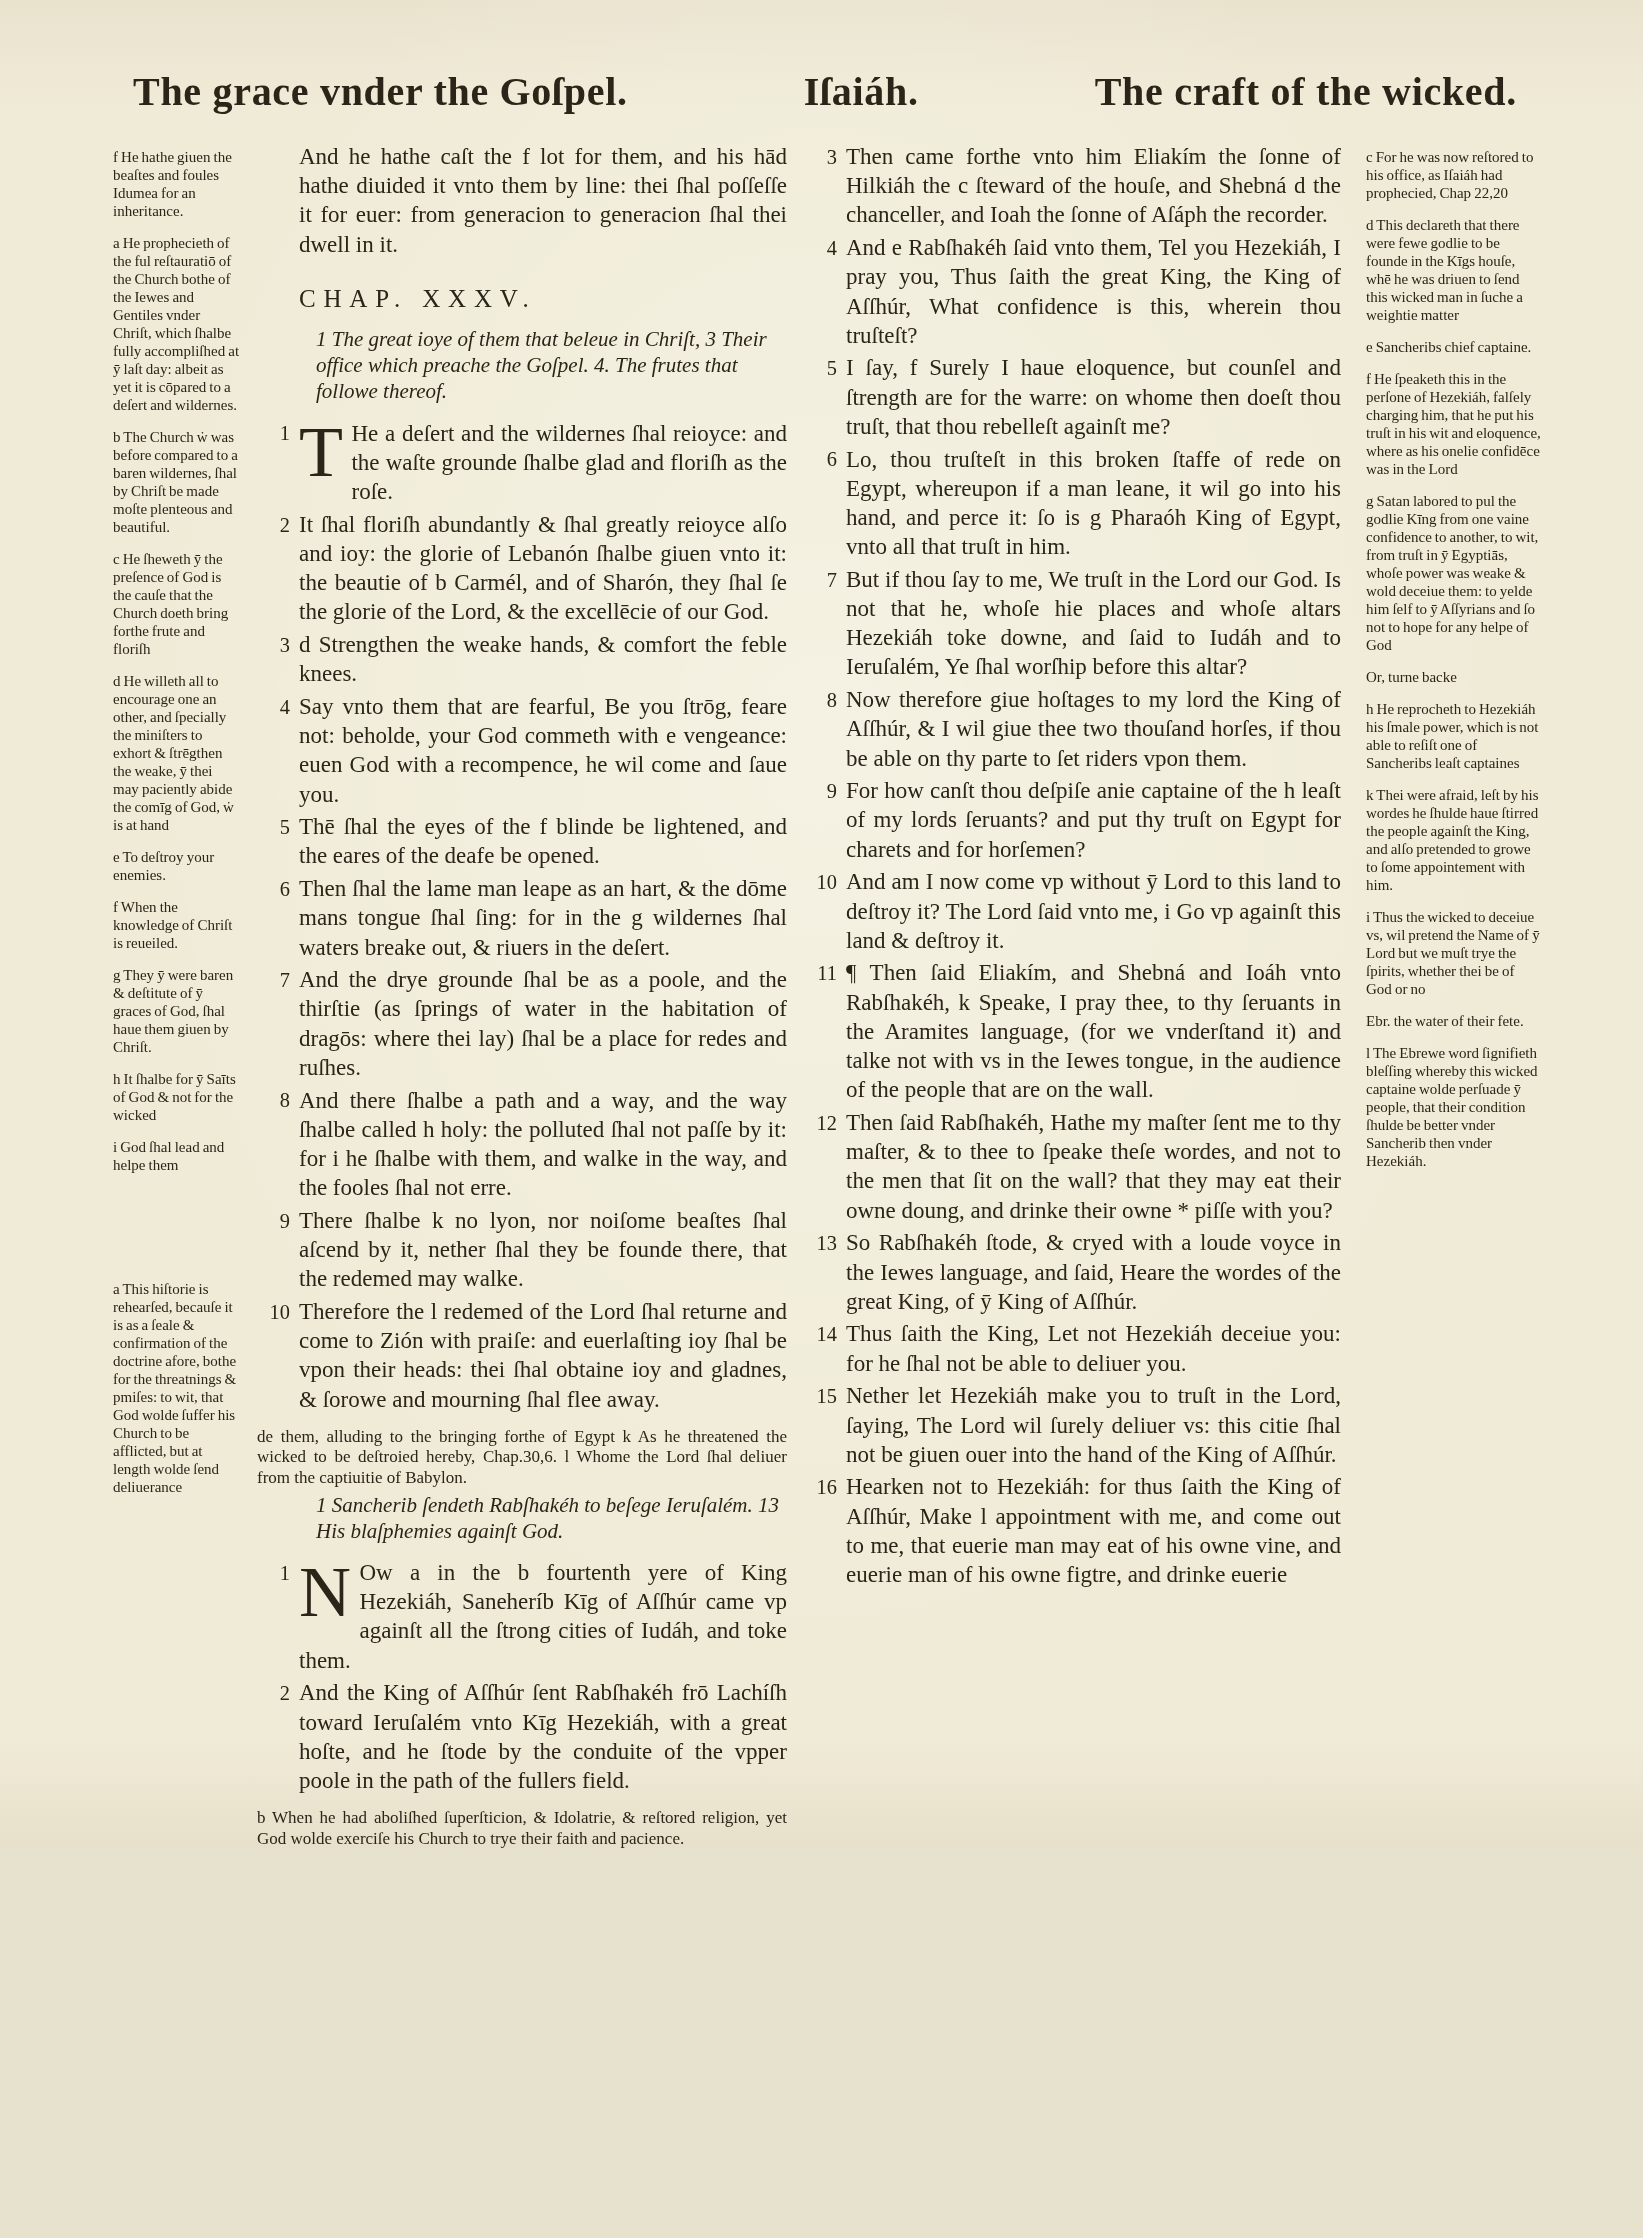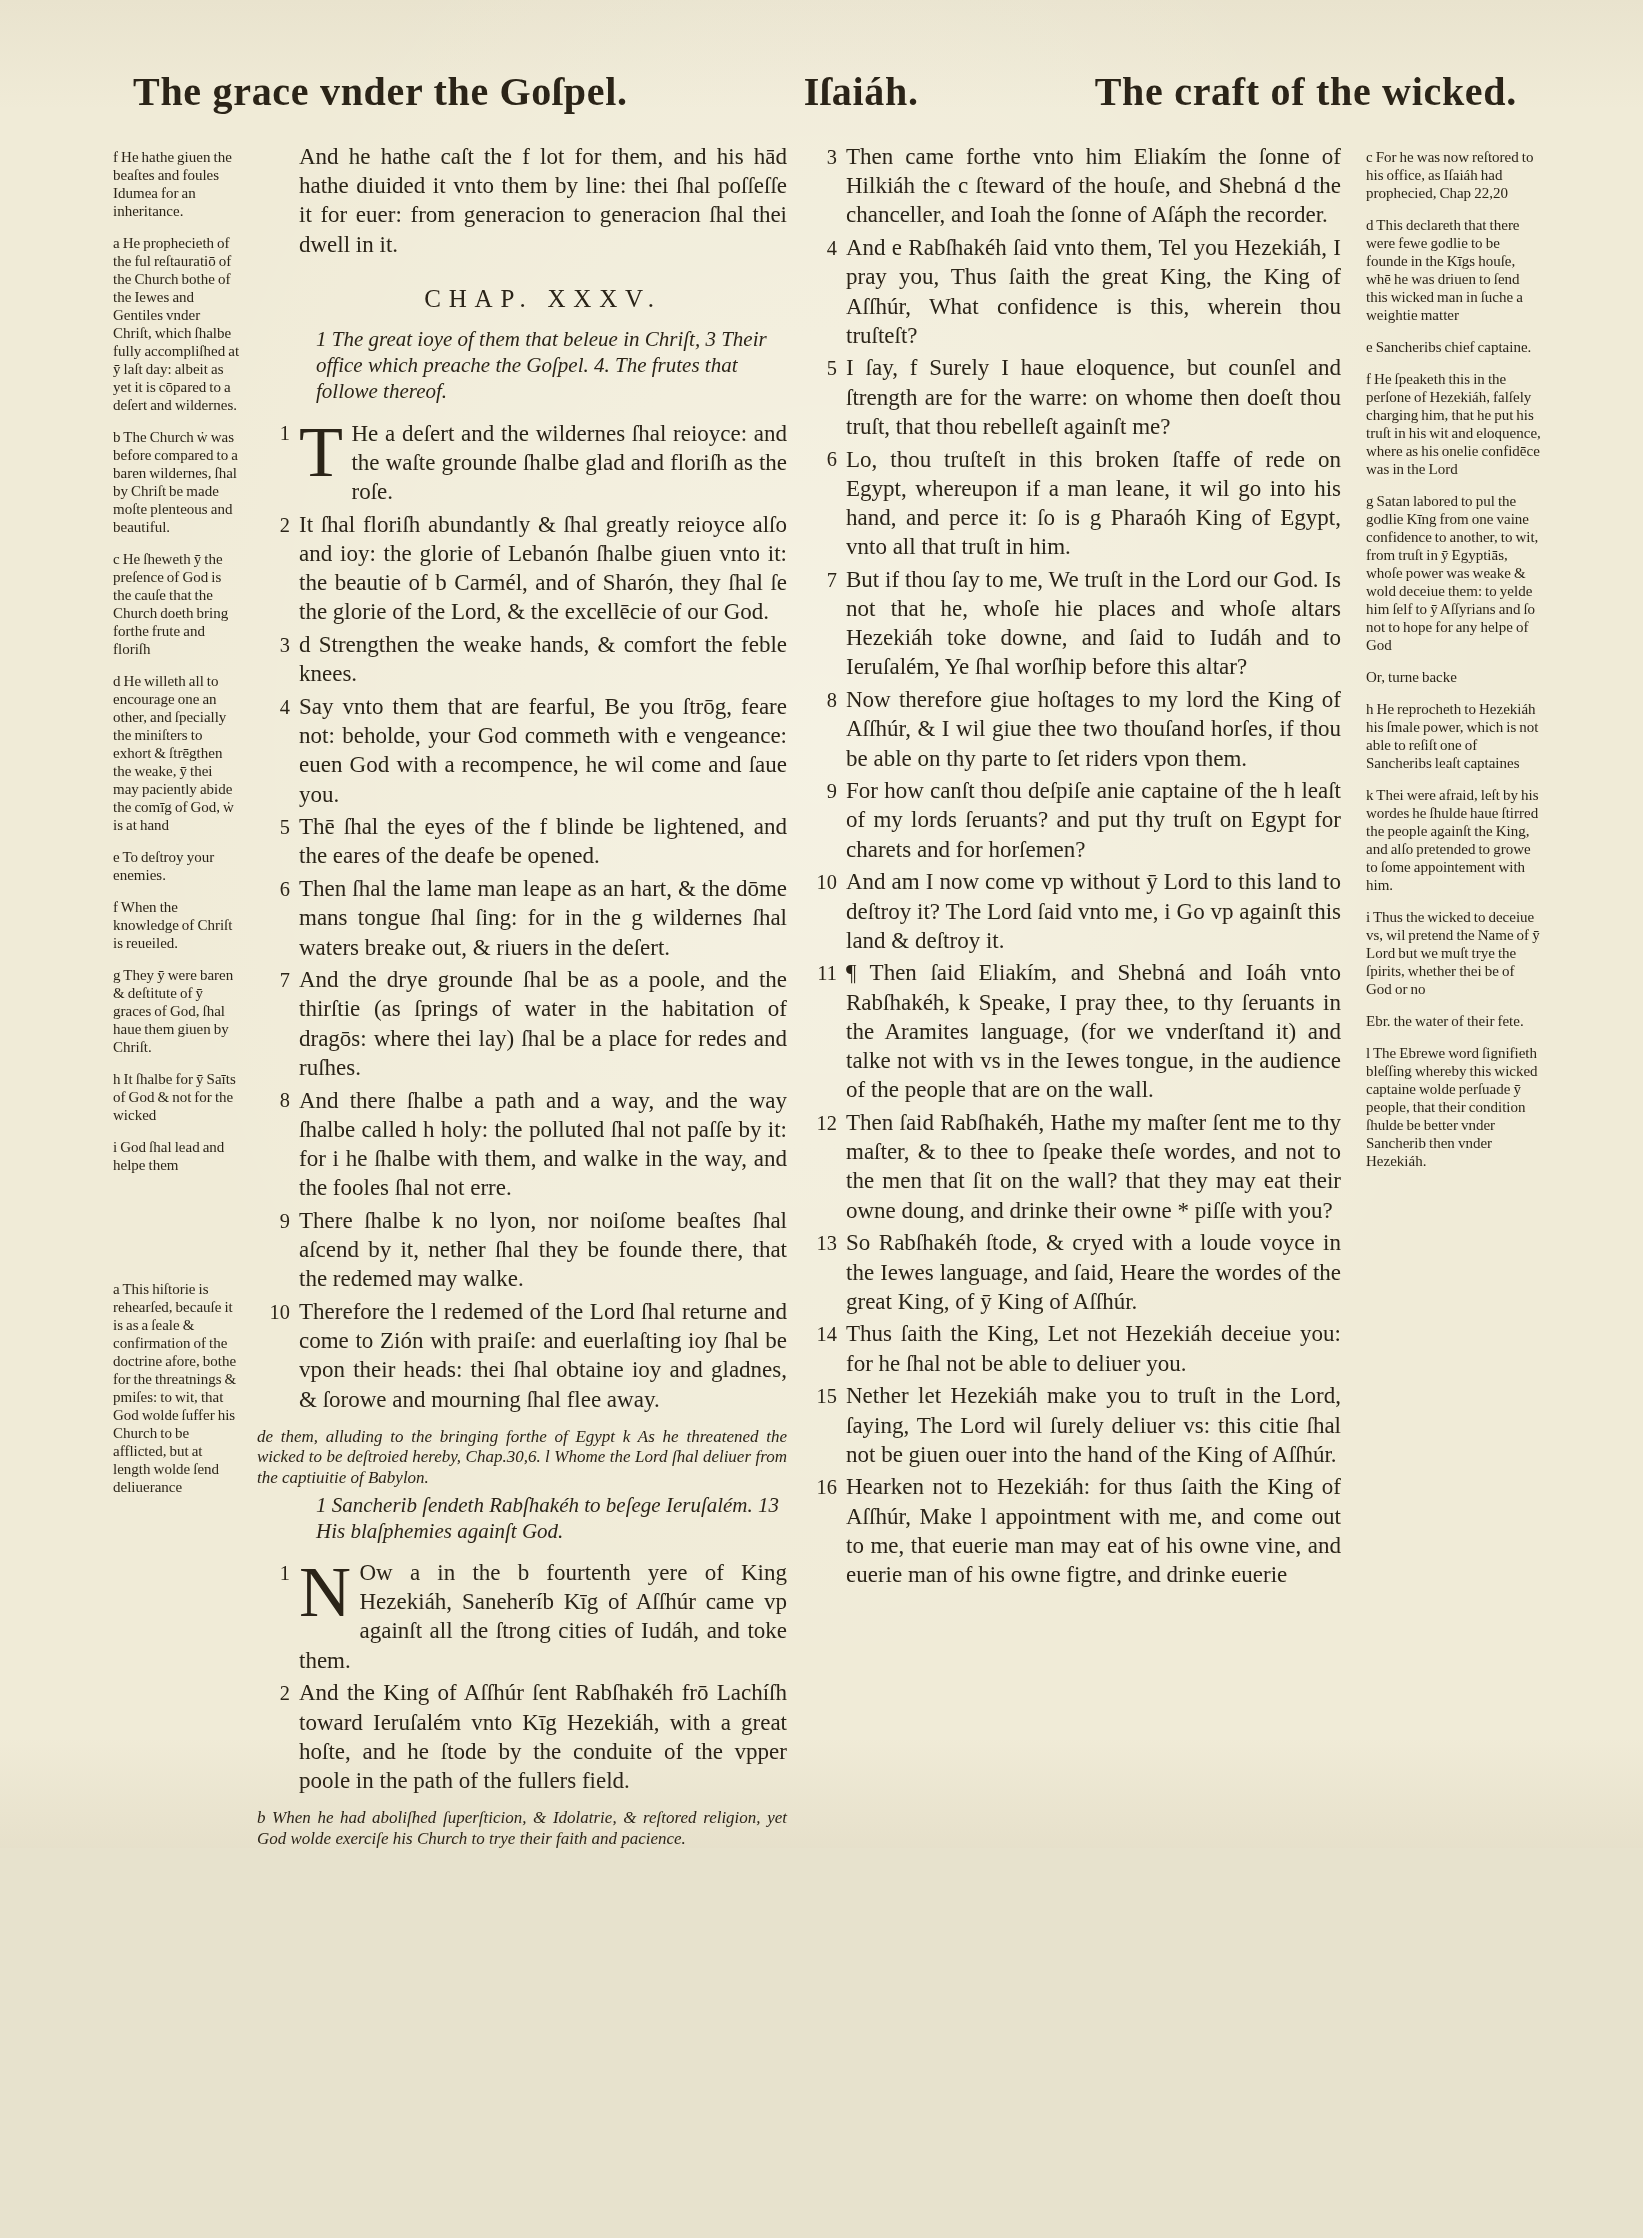--- a/index.html
+++ b/index.html
@@ -52,39 +52,38 @@
   .vnum{
     position:absolute;
     left:-34px;
     top:2.8px;
     width:25px;
     text-align:right;
     font-size:20.4px;
   }
   .carryover{margin:0 0 7px 0;}
   .chap{
-    text-align:center;
+    text-align:left;
     font-size:25px;
     font-weight:400;
     letter-spacing:7.8px;
     margin:24px 0 11.3px 0;
   }
   .argument{
     font-style:italic;
     font-size:21px;
     line-height:1.25;
     margin:0 0 14px 17px;
     text-align:left;
   }
   .footnote{
     font-size:17px;
     line-height:1.22;
     margin:12.7px 0 2.8px -42px;
     text-align:justify;
-    font-style:italic;
   }
   .dropcap{
     float:left;
     font-size:72px;
     line-height:0.8;
     padding:5.6px 8.5px 1.4px 0;
   }
   .dropcap:empty{display:none;}
 </style>
 </head>

